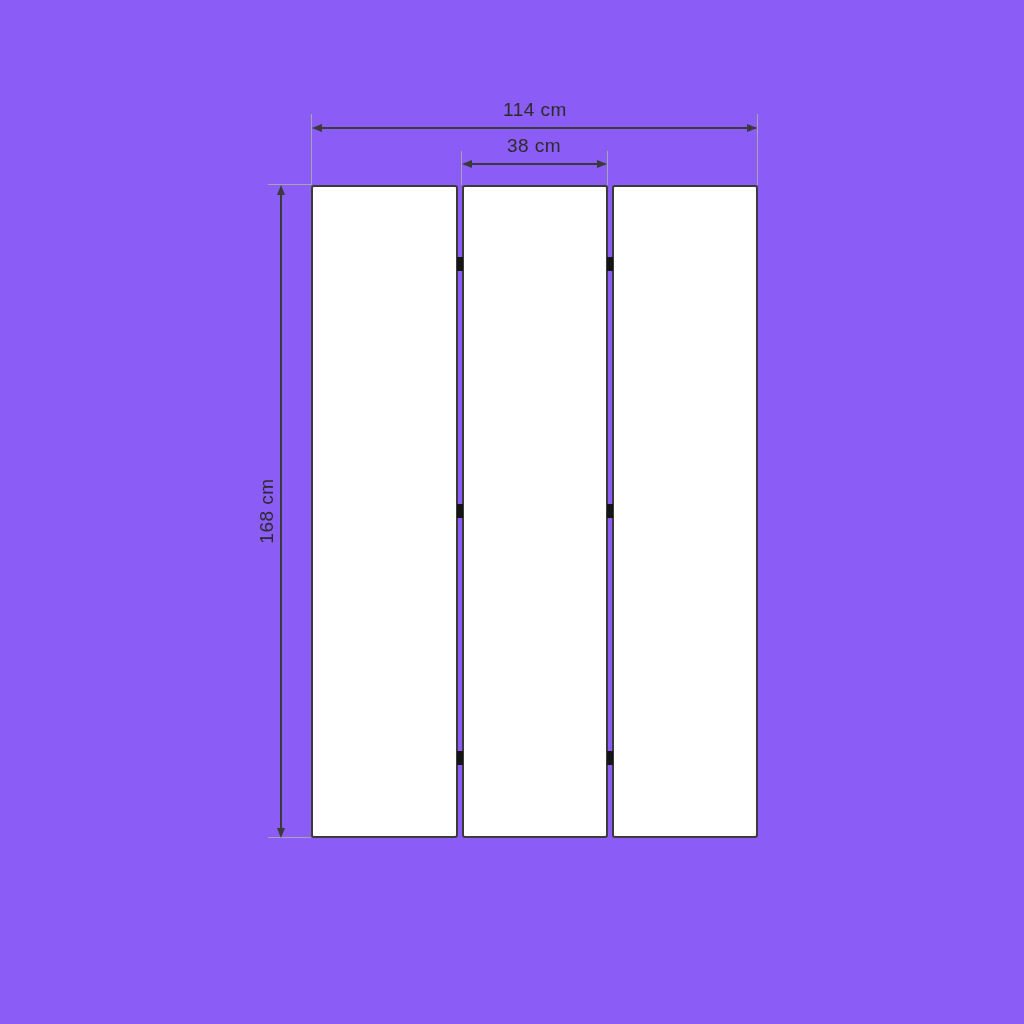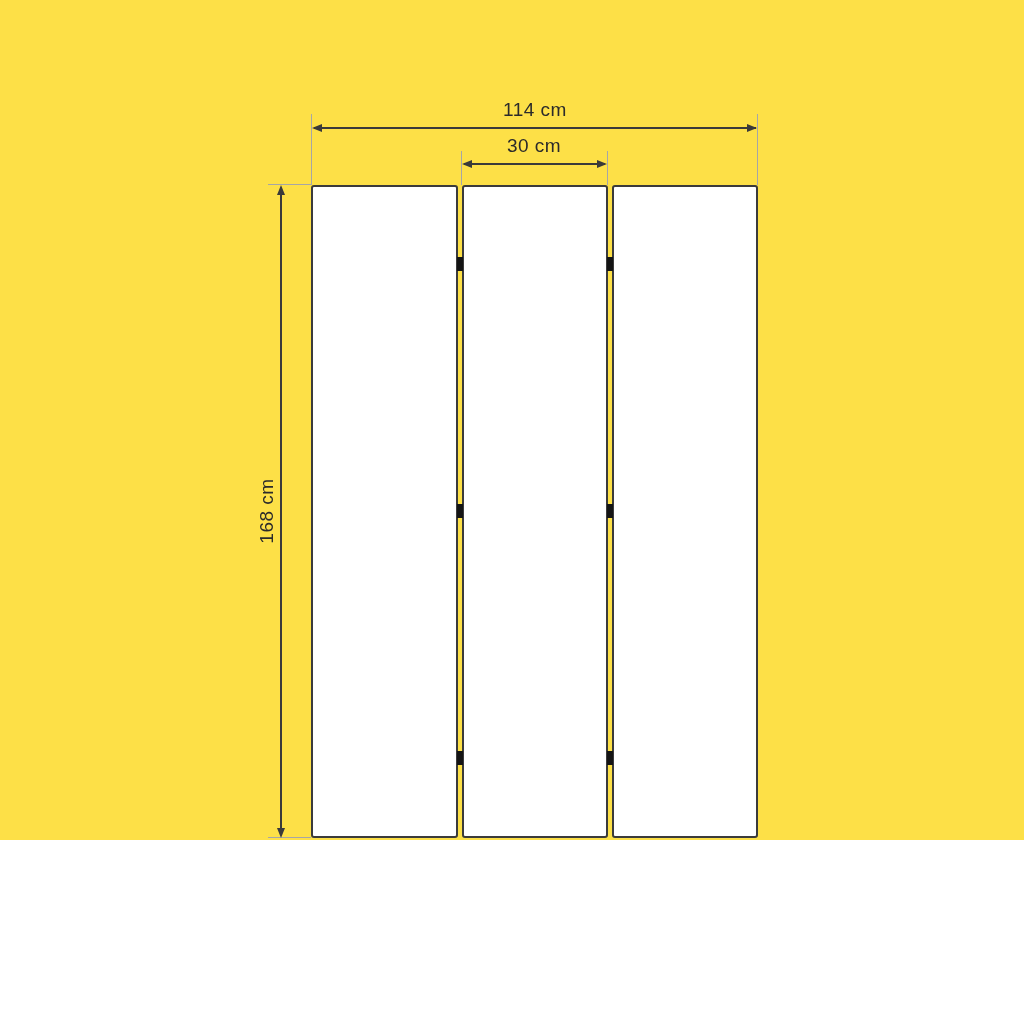--- a/index.html
+++ b/index.html
@@ -4,22 +4,22 @@
 <style>
   html, body {
     margin: 0;
     padding: 0;
     background: #ffffff;
     font-family: "Liberation Sans", sans-serif;
   }
   .canvas {
     position: relative;
     width: 1024px;
-    height: 840px;
-    background: #fde047;
+    height: 1024px;
+    background: #8b5cf6;
     overflow: hidden;
   }
 
   
   .panel {
     position: absolute;
     top: 185px;
     height: 649px;
     background: #ffffff;
     border: 2px solid #3b3b3b;
@@ -112,21 +112,21 @@
   <div class="dim-line-h" style="left:314px; top:127px; width:442px;"></div>
   <div class="arrow arrow-left" style="left:312px; top:124px;"></div>
   <div class="arrow arrow-right" style="left:747px; top:124px;"></div>
   <div class="dim-label" style="left:475px; top:98px;">114 cm</div>
 
   <div class="ext-line-v" style="left:461px; top:151px; height:34px;"></div>
   <div class="ext-line-v" style="left:607px; top:151px; height:34px;"></div>
   <div class="dim-line-h" style="left:464px; top:163px; width:141px;"></div>
   <div class="arrow arrow-left" style="left:462px; top:160px;"></div>
   <div class="arrow arrow-right" style="left:597px; top:160px;"></div>
-  <div class="dim-label" style="left:474px; top:134px;">30 cm</div>
+  <div class="dim-label" style="left:474px; top:134px;">38 cm</div>
 
   <div class="ext-line-h" style="left:268px; top:184px; width:43px;"></div>
   <div class="ext-line-h" style="left:268px; top:837px; width:43px;"></div>
   <div class="dim-line-v" style="left:280px; top:188px; height:646px;"></div>
   <div class="arrow arrow-up" style="left:277px; top:185px;"></div>
   <div class="arrow arrow-down" style="left:277px; top:828px;"></div>
   <div class="dim-label dim-label-vertical" style="left:207px; top:499px;">168 cm</div>
 
 </div>
 

